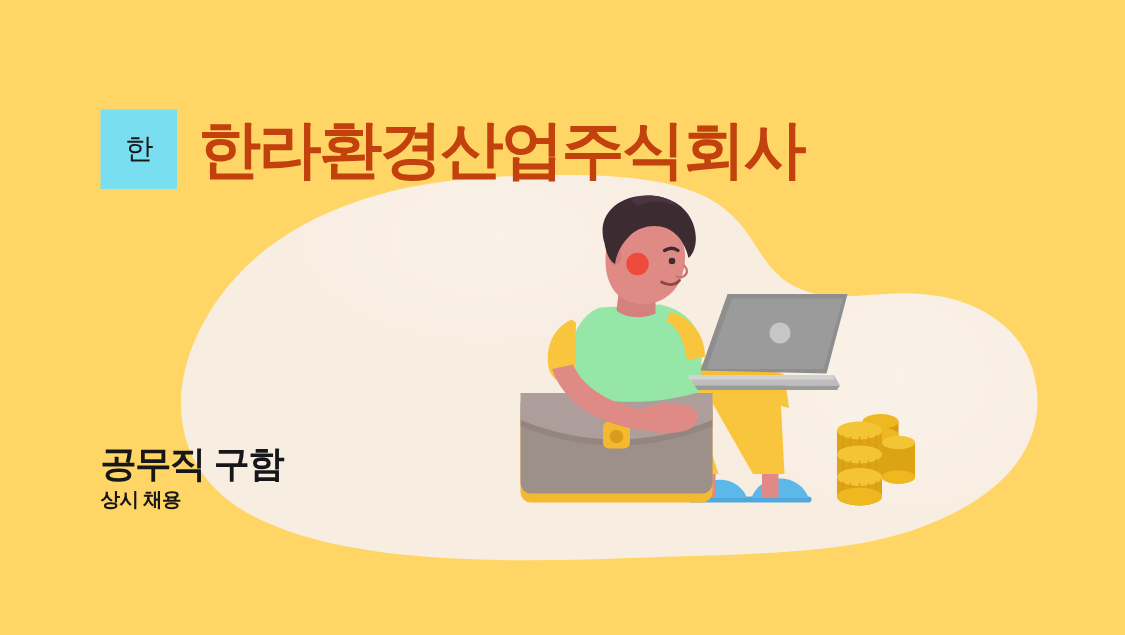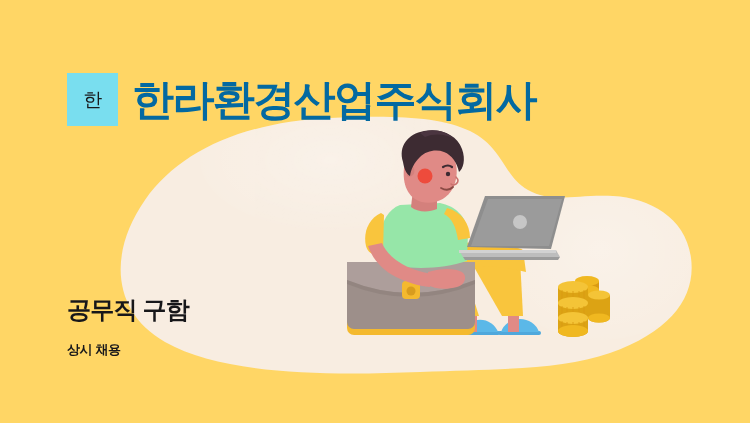--- a/index.html
+++ b/index.html
@@ -41,40 +41,39 @@
   #logo-badge span {
     font-size:19px;
     font-weight:500;
     color:#18181a;
     line-height:1;
     letter-spacing:-0.5px;
   }
   #company-title {
     font-size:42px;
     font-weight:bold;
-    color:#0369a1;
+    color:#c2410c;
     line-height:1;
     letter-spacing:-1.6px;
     white-space:nowrap;
   }
   
   #copy-block {
     position:absolute;
     left:67px; top:296px;
     z-index:5;
   }
   #headline {
     font-size:24px;
     font-weight:bold;
     color:#17171a;
     letter-spacing:-0.8px;
     line-height:1.2;
   }
   #subline {
-    margin-top:17px;
     font-size:13px;
     font-weight:bold;
     color:#17171a;
     letter-spacing:-0.4px;
     line-height:1.2;
   }
 </style>
 </head>
 <body>
 

